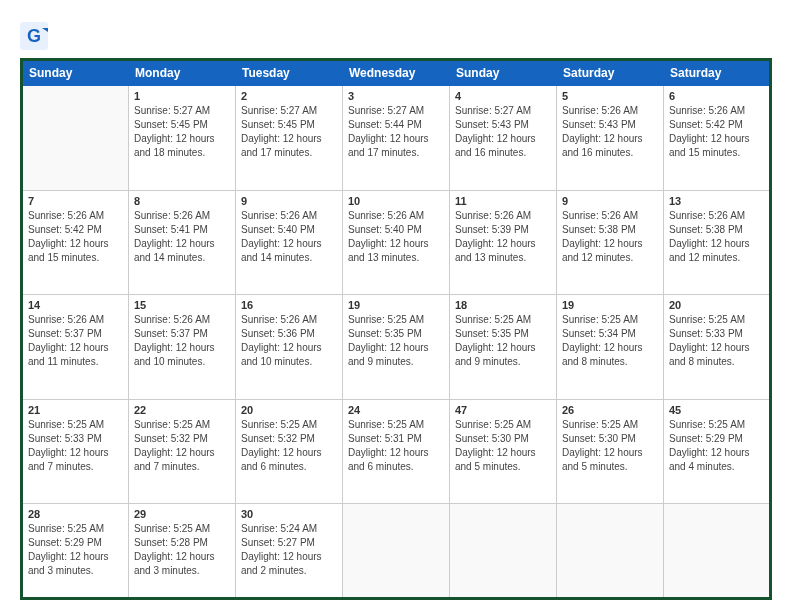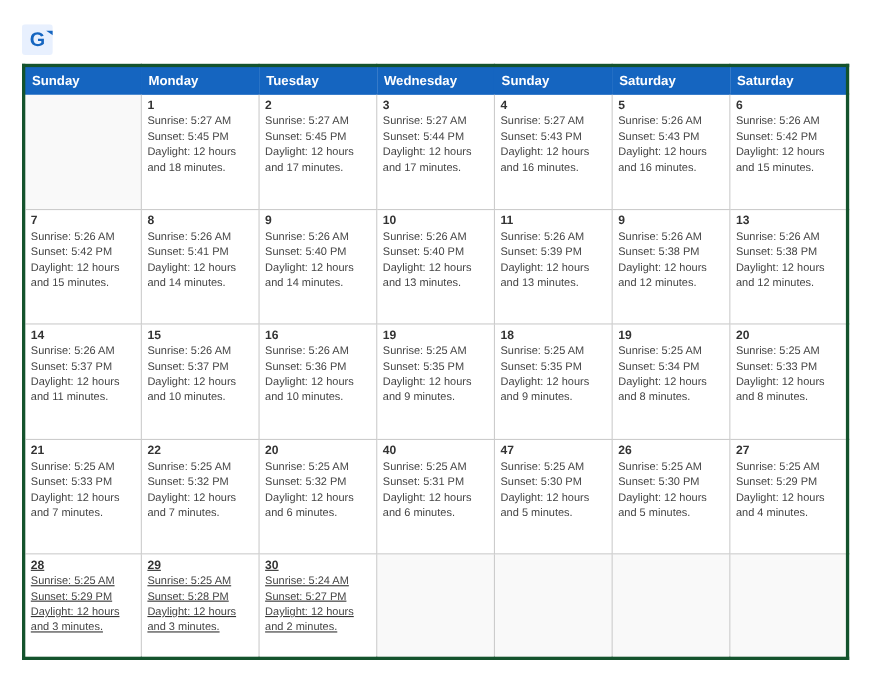--- a/index.html
+++ b/index.html
@@ -91,21 +91,20 @@
       line-height: 1.4;
     }
     .empty-cell {
       background: #f9f9f9;
     }
     .week-row td {
       height: 88px;
     }
     .last-row td {
       height: 72px;
-      text-decoration: underline;
     }
   </style>
 </head>
 <body>
 
 <div class="page">
   <div class="header">
     <div class="logo">
       <svg class="logo-icon" viewBox="0 0 28 28">
         <rect x="0" y="0" width="28" height="28" rx="3" fill="#e8f0fe"></rect>
@@ -299,42 +298,42 @@
 and 7 minutes.</div>
           </td>
           <td>
             <div class="day-num">20</div>
             <div class="day-info" style="white-space: pre-line;">Sunrise: 5:25 AM
 Sunset: 5:32 PM
 Daylight: 12 hours
 and 6 minutes.</div>
           </td>
           <td>
-            <div class="day-num">40</div>
+            <div class="day-num">24</div>
             <div class="day-info" style="white-space: pre-line;">Sunrise: 5:25 AM
 Sunset: 5:31 PM
 Daylight: 12 hours
 and 6 minutes.</div>
           </td>
           <td>
             <div class="day-num">47</div>
             <div class="day-info" style="white-space: pre-line;">Sunrise: 5:25 AM
 Sunset: 5:30 PM
 Daylight: 12 hours
 and 5 minutes.</div>
           </td>
           <td>
             <div class="day-num">26</div>
             <div class="day-info" style="white-space: pre-line;">Sunrise: 5:25 AM
 Sunset: 5:30 PM
 Daylight: 12 hours
 and 5 minutes.</div>
           </td>
           <td>
-            <div class="day-num">27</div>
+            <div class="day-num">45</div>
             <div class="day-info" style="white-space: pre-line;">Sunrise: 5:25 AM
 Sunset: 5:29 PM
 Daylight: 12 hours
 and 4 minutes.</div>
           </td>
         </tr>
         <tr class="last-row">
           <td>
             <div class="day-num">28</div>
             <div class="day-info" style="white-space: pre-line;">Sunrise: 5:25 AM

